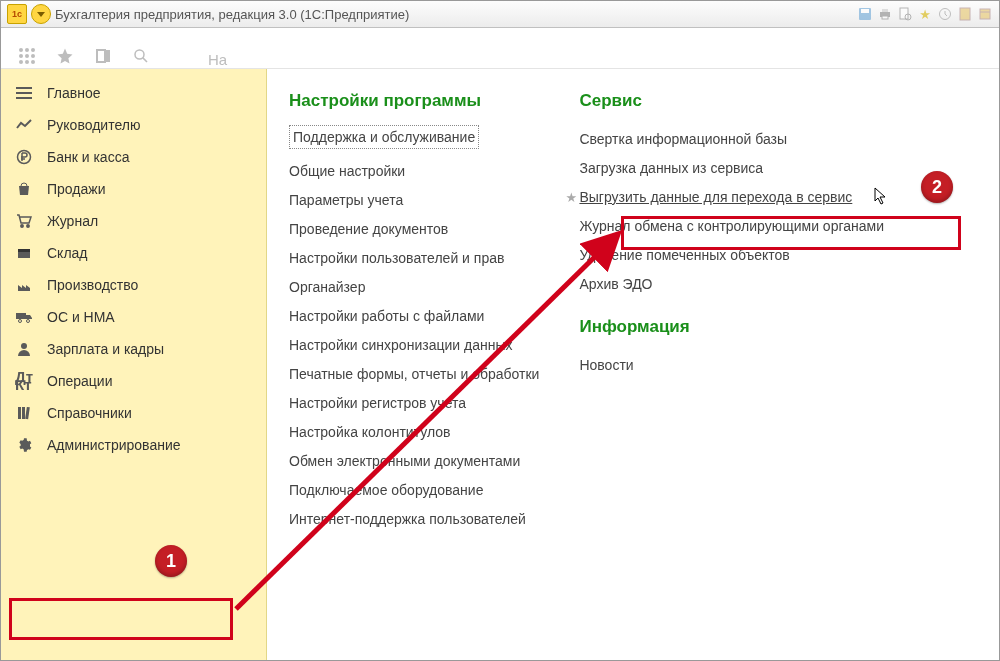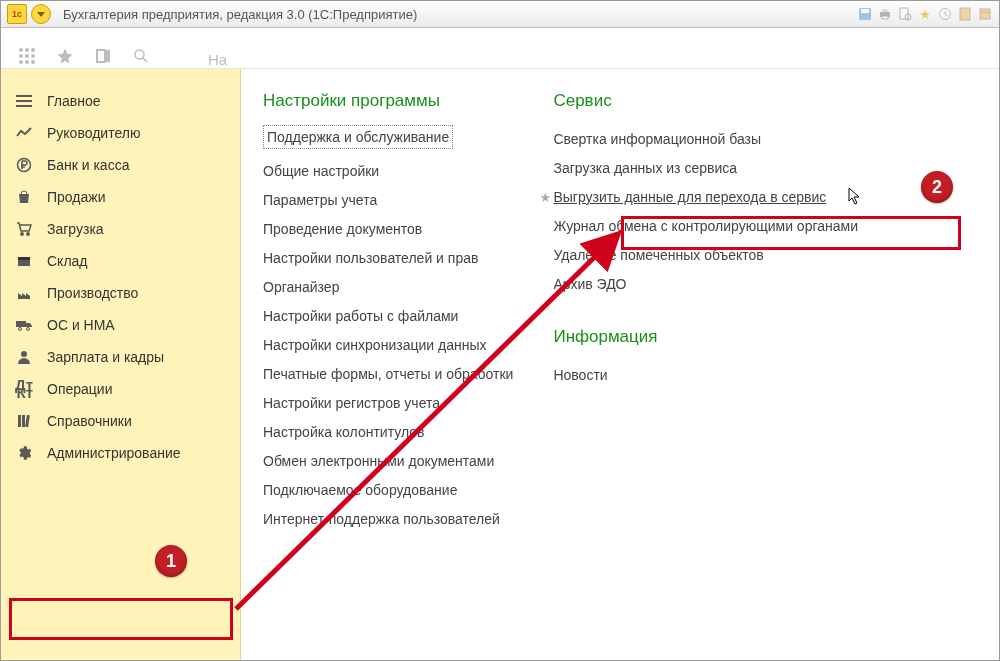--- a/index.html
+++ b/index.html
@@ -46,21 +46,21 @@
     width: 18px; height: 18px;
     border-radius: 50%;
     background: #ffd642;
     border: 1px solid #c8a200;
     display: flex;
     align-items: center;
     justify-content: center;
   }
   .titlebar .dropbtn svg { fill: #7a5c00; }
   .titlebar .title-text {
-    margin-left: 8px;
+    margin-left: 0;
     color: #555;
     flex: 1;
     white-space: nowrap;
     overflow: hidden;
   }
   .titlebar .right-icons {
     display: flex;
     gap: 4px;
     align-items: center;
   }
@@ -101,26 +101,25 @@
     font-size: 15px;
   }
 
   .body {
     display: flex;
     height: calc(100% - 26px - 40px);
   }
 
   
   .sidebar {
-    width: 240px;
+    width: 266px;
     background: #fff3ba;
     border-right: 1px solid #e2d787;
     box-sizing: border-box;
-    padding-top: 16px;
-    text-align: right;
+    padding-top: 8px;
   }
   .sidebar .item {
     display: flex;
     align-items: center;
     gap: 14px;
     padding: 8px 14px;
     color: #333;
     font-size: 14px;
     cursor: pointer;
   }
@@ -143,21 +142,21 @@
   .columns {
     display: flex;
     gap: 40px;
   }
   .col {
     display: flex;
     flex-direction: column;
   }
   .col h3 {
     font-size: 17px;
-    font-weight: normal;
+    font-weight: bold;
     color: #1a8f1a;
     margin: 4px 0 14px 0;
   }
   .col .link {
     color: #444;
     font-size: 14px;
     line-height: 29px;
     cursor: pointer;
     white-space: nowrap;
   }
@@ -348,21 +347,21 @@
         <span>Продажи</span>
       </div>
       <div class="item">
         <span class="sico">
             <svg width="16" height="16" viewBox="0 0 16 16" fill="none" stroke="#5a5a5a" stroke-width="1.5">
               <path d="M1 2 h2 l2 8 h8 l2-6 h-11"></path>
               <circle cx="6" cy="13" r="1.2" fill="#5a5a5a"></circle>
               <circle cx="12" cy="13" r="1.2" fill="#5a5a5a"></circle>
             </svg>
           </span>
-        <span>Загрузка</span>
+        <span>Журнал</span>
       </div>
       <div class="item">
         <span class="sico">
             <svg width="16" height="16" viewBox="0 0 16 16" fill="#5a5a5a">
               <rect x="2" y="4" width="12" height="9"></rect>
               <rect x="2" y="4" width="12" height="3" fill="#333"></rect>
             </svg>
           </span>
         <span>Склад</span>
       </div>
@@ -448,21 +447,21 @@
             <span class="cursor">
               <svg width="14" height="18" viewBox="0 0 14 18">
                   <path d="M1 1 L1 14 L4 11 L7 17 L9 16 L6 10 L11 10 Z" fill="#fff" stroke="#000"></path>
                 </svg>
             </span>
           </div>
           <span class="link">Журнал обмена с контролирующими органами</span>
           <span class="link">Удаление помеченных объектов</span>
           <span class="link">Архив ЭДО</span>
 
-          <h3 style="margin-top:28px">Информация</h3>
+          <h3 style="margin-top:18px">Информация</h3>
           <span class="link">Новости</span>
         </div>
       </div>
     </div>
   </div>
 
   <div class="ann-box" style="left:8px; top:597px; width:224px; height:42px;"></div>
   <div class="ann-badge" style="left:154px; top:544px;">1</div>
 
   <div class="ann-box" style="left:620px; top:215px; width:340px; height:34px;"></div>

